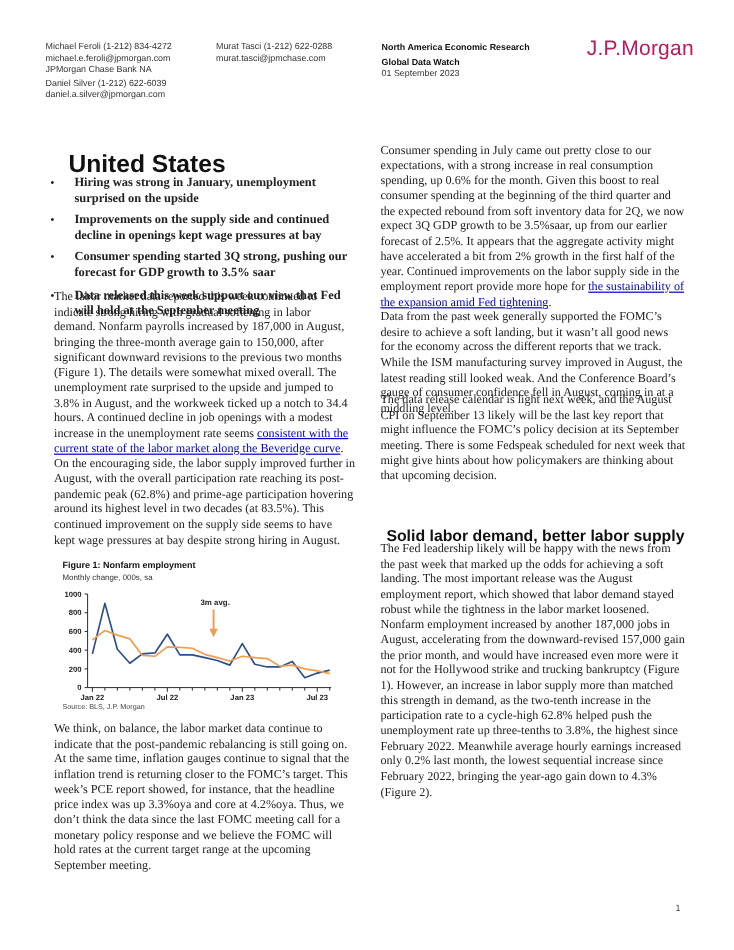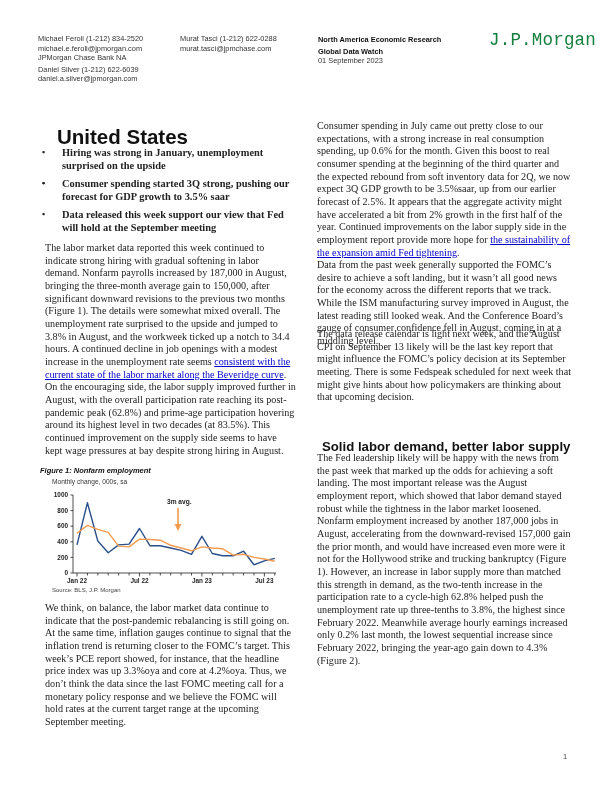--- a/index.html
+++ b/index.html
@@ -1,69 +1,69 @@
 <!DOCTYPE html>
 <html><head>
 <meta charset="utf-8">
 <style>
   html, body { margin:0; padding:0; background:#fff; }
   body { width:612px; height:792px; position:relative; overflow:hidden; font-family:"Liberation Serif", serif; color:#222; }
   .abs { position:absolute; }
   .hdr-small { font-family:"Liberation Sans", sans-serif; font-size:7.4px; line-height:9.6px; color:#333; }
   .hdr-small div { white-space:nowrap; }
   .hdr-bold { font-weight:bold; color:#111; }
-  .logo { font-family:Liberation Mono, monospace; font-size:17.5px; color:#15803d; letter-spacing:0.2px; }
+  .logo { font-family:Liberation Sans, sans-serif; font-size:17.5px; color:#be185d; letter-spacing:0.2px; }
   h1 { margin:12px; font-family:"Liberation Sans", sans-serif; font-weight:bold; font-size:20.5px; color:#111; }
   .bullets { margin:0; padding:0; list-style:none; }
   .bullets li { position:relative; padding-left:30px; font-weight:bold; font-size:10.4px; line-height:13px; margin-bottom:5.2px; color:#222; }
   .bullets li .dot { position:absolute; left:10px; top:0; font-size:9px; }
   .para { font-size:10.15px; line-height:12.65px; color:#222; text-align:left; }
   .para a { color:#0000cc; text-decoration:underline; }
   h2 { margin:5px; font-family:"Liberation Sans", sans-serif; font-weight:bold; font-size:13.2px; color:#111; }
   .fig-title { font-family:"Liberation Sans", sans-serif; font-weight:bold; font-size:7.5px; color:#111; }
   .fig-sub { font-family:"Liberation Sans", sans-serif; font-size:6.6px; color:#333; }
   .fig-src { font-family:"Liberation Sans", sans-serif; font-size:6px; color:#444; }
   svg text { font-family:"Liberation Sans", sans-serif; }
   .pagenum { font-family:"Liberation Sans", sans-serif; font-size:7.5px; color:#444; }
 </style>
 </head>
 <body>
 
 <div class="abs hdr-small" style="left:38px; top:34px;">
-  <div>Michael Feroli  (1-212) 834-2520</div>
+  <div>Michael Feroli  (1-212) 834-4272</div>
   <div>michael.e.feroli@jpmorgan.com</div>
   <div>JPMorgan Chase Bank NA</div>
   <div style="margin-top:2px;">Daniel Silver  (1-212) 622-6039</div>
   <div>daniel.a.silver@jpmorgan.com</div>
 </div>
 <div class="abs hdr-small" style="left:180px; top:34px;">
   <div>Murat Tasci  (1-212) 622-0288</div>
   <div>murat.tasci@jpmchase.com</div>
 </div>
 <div class="abs hdr-small" style="left:318px; top:35px;">
   <div class="hdr-bold" style="margin-bottom:2px;">North America Economic Research</div>
   <div class="hdr-bold">Global Data Watch</div>
   <div>01 September 2023</div>
 </div>
 <div class="abs logo" style="left:489px; top:30px;">J.P.Morgan</div>
 
 <h1 class="abs" style="left:45px; top:113px;">United States</h1>
 
 <ul class="abs bullets" style="left:32px; top:146px; width:264px;">
   <li><span class="dot">•</span><span>Hiring was strong in January, unemployment surprised on the upside</span></li>
-  <li><span class="dot">•</span></li>
+  <li><span class="dot">•</span><span>Improvements on the supply side and continued decline in openings kept wage pressures at bay</span></li>
   <li><span class="dot">•</span><span>Consumer spending started 3Q strong, pushing our forecast for GDP growth to 3.5% saar</span></li>
   <li><span class="dot">•</span><span>Data released this week support our view that Fed will hold at the September meeting</span></li>
 </ul>
 
 <div class="abs para" style="left:45px; top:242px; width:251px;">
   <span>The labor market data reported this week continued to indicate strong hiring with gradual softening in labor demand. Nonfarm payrolls increased by 187,000 in August, bringing the three-month average gain to 150,000, after significant downward revisions to the previous two months (Figure 1). The details were somewhat mixed overall. The unemployment rate surprised to the upside and jumped to 3.8% in August, and the workweek ticked up a notch to 34.4 hours. A continued decline in job openings with a modest increase in the unemployment rate seems </span><a href="#">consistent with the current state of the labor market along the Beveridge curve</a><span>. On the encouraging side, the labor supply improved further in August, with the overall participation rate reaching its post-pandemic peak (62.8%) and prime-age participation hovering around its highest level in two decades (at 83.5%). This continued improvement on the supply side seems to have kept wage pressures at bay despite strong hiring in August.</span>
 </div>
 
-<div class="abs fig-title" style="left:40px; top:466px;font-style:italic;">Figure 1: Nonfarm employment</div>
+<div class="abs fig-title" style="left:52px; top:466px;">Figure 1: Nonfarm employment</div>
 <div class="abs fig-sub" style="left:52px; top:478px;">Monthly change, 000s, sa</div>
 
 <svg class="abs" id="chart" style="left:40px; top:486px;" width="245" height="100">
   <g id="yaxis">
       <line x1="33" y1="9" x2="33" y2="87" stroke="#222" stroke-width="0.8"></line>
       <line x1="30.5" y1="87" x2="33" y2="87" stroke="#222" stroke-width="0.8"></line>
       <text x="28" y="89.2" font-size="6.4" font-weight="bold" text-anchor="end" fill="#222">0</text>
       <line x1="30.5" y1="71.4" x2="33" y2="71.4" stroke="#222" stroke-width="0.8"></line>
       <text x="28" y="73.60000000000001" font-size="6.4" font-weight="bold" text-anchor="end" fill="#222">200</text>
       <line x1="30.5" y1="55.8" x2="33" y2="55.8" stroke="#222" stroke-width="0.8"></line>

